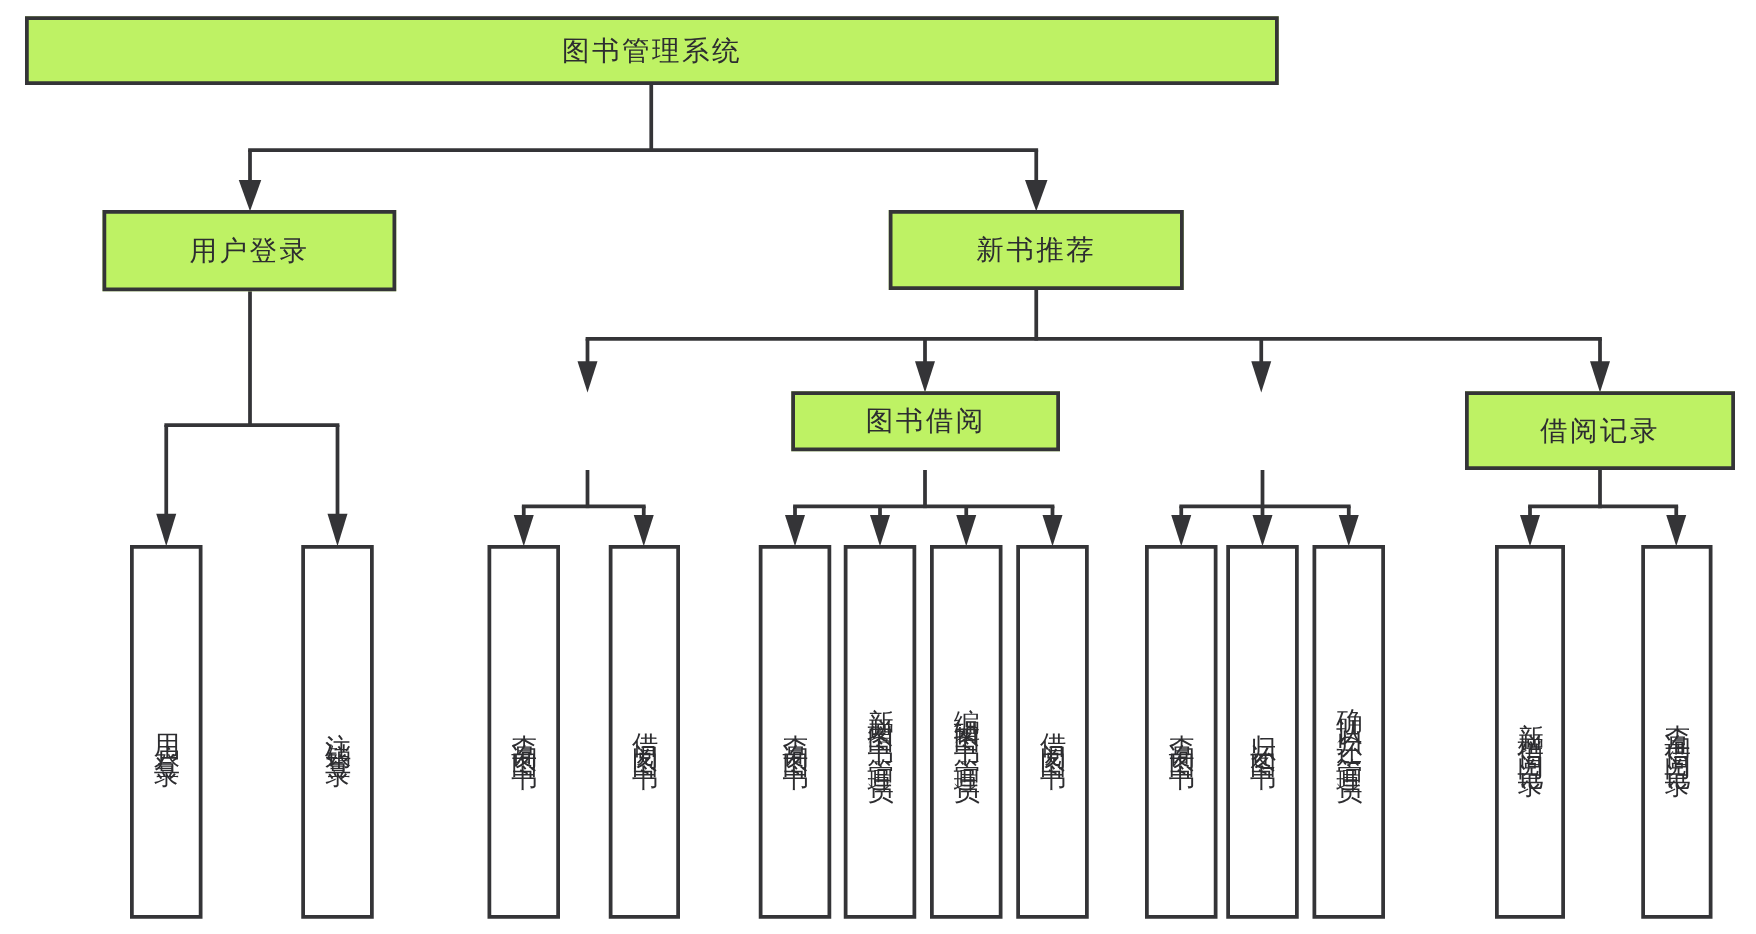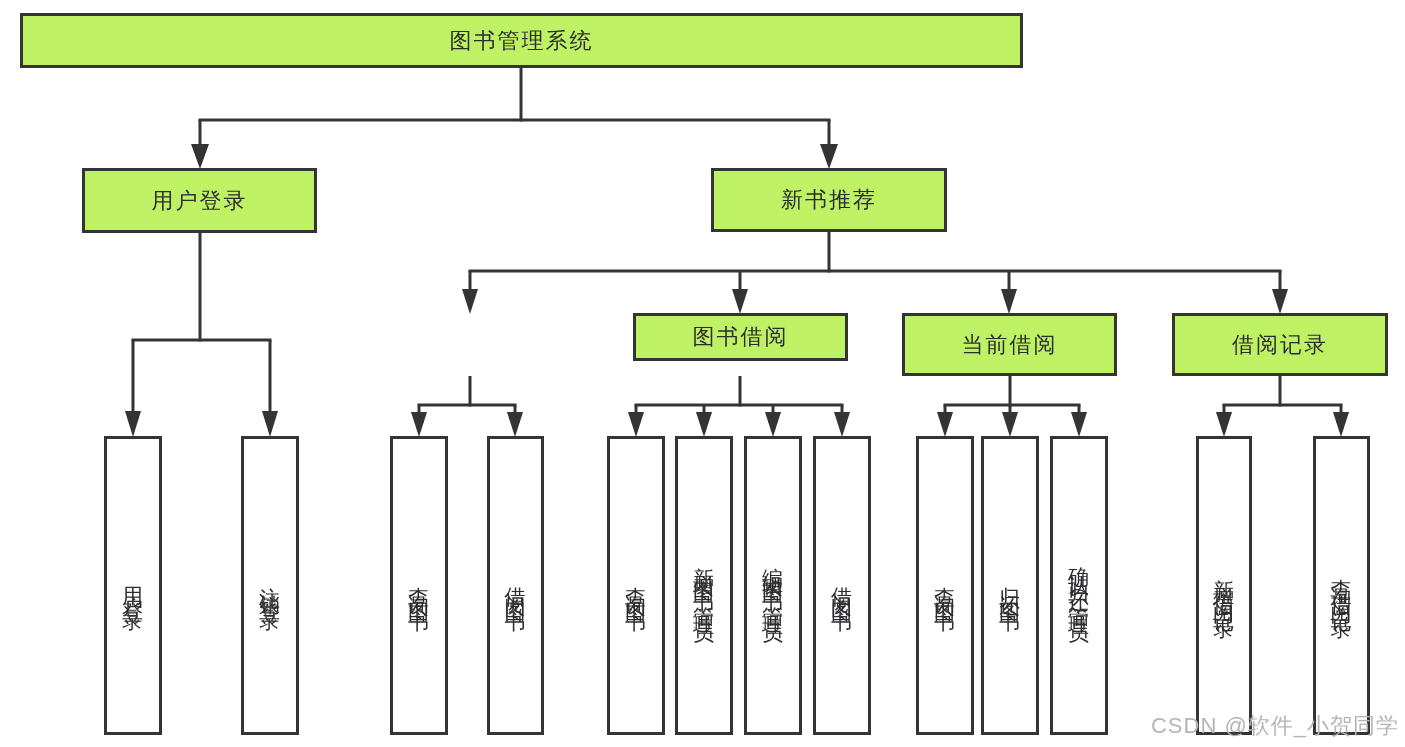--- a/index.html
+++ b/index.html
@@ -143,21 +143,20 @@
       <polygon points="1333,412 1349,412 1341,437"></polygon>
     </g>
   </svg>
 
   <div class="node" style="left:20px; top:13px; width:1003px; height:55px;">图书管理系统</div>
 
   <div class="node" style="left:82px; top:168px; width:235px; height:65px;">用户登录</div>
   <div class="node" style="left:711px; top:168px; width:236px; height:64px;">新书推荐</div>
 
   <div class="node" style="left:633px; top:313px; width:215px; height:48px;">图书借阅</div>
-  <div class="node" style="left:902px; top:313px; width:215px; height:63px;">当前借阅</div>
   <div class="node" style="left:1172px; top:313px; width:216px; height:63px;">借阅记录</div>
 
   <div class="leaf" style="left:104px;">
     <span>用户登录</span>
   </div>
   <div class="leaf" style="left:241px;">
     <span>注销登录</span>
   </div>
 
   <div class="leaf" style="left:390px;">
@@ -190,15 +189,14 @@
     <span>确认归还（管理员）</span>
   </div>
 
   <div class="leaf" style="left:1196px; width:56px;">
     <span>新增借阅记录</span>
   </div>
   <div class="leaf" style="left:1313px; width:57px;">
     <span>查询借阅记录</span>
   </div>
 
-  <div class="watermark">CSDN @软件_小贺同学</div>
 
 </div>
 
 </body></html>

